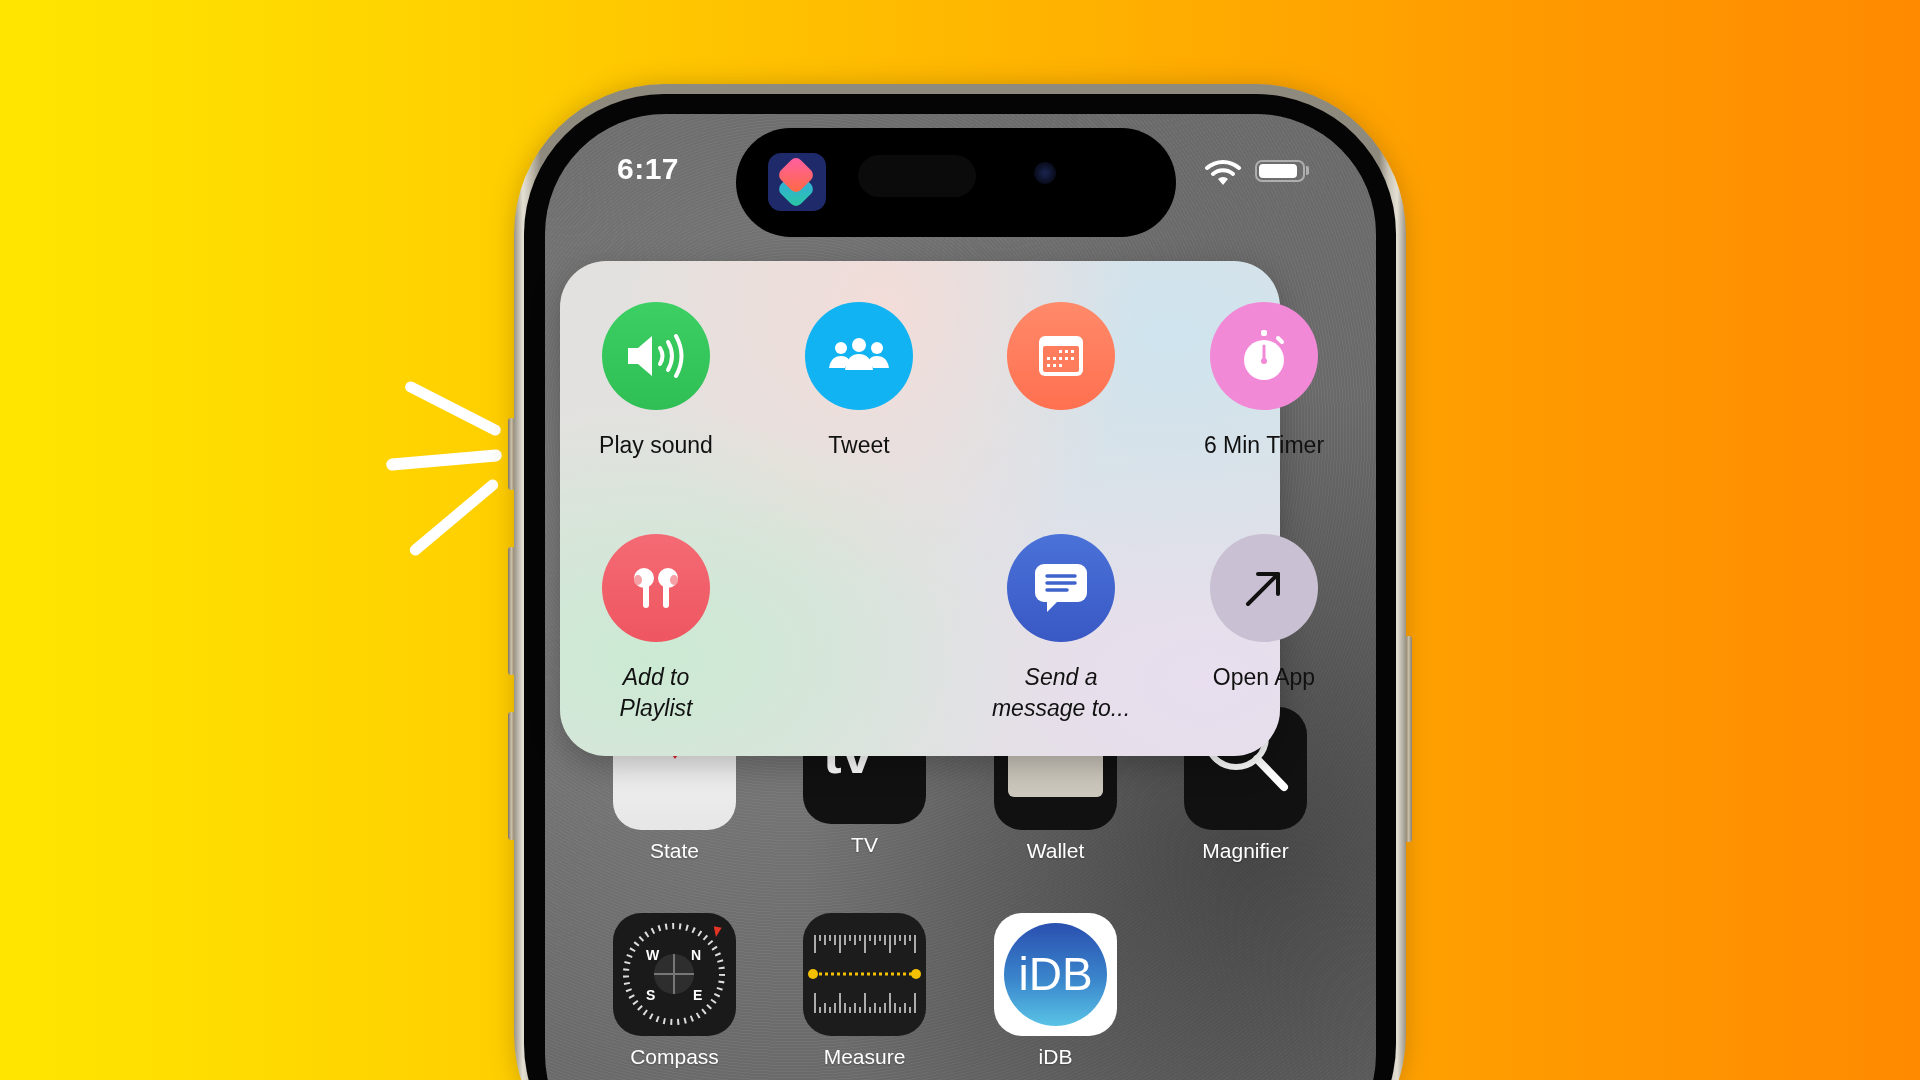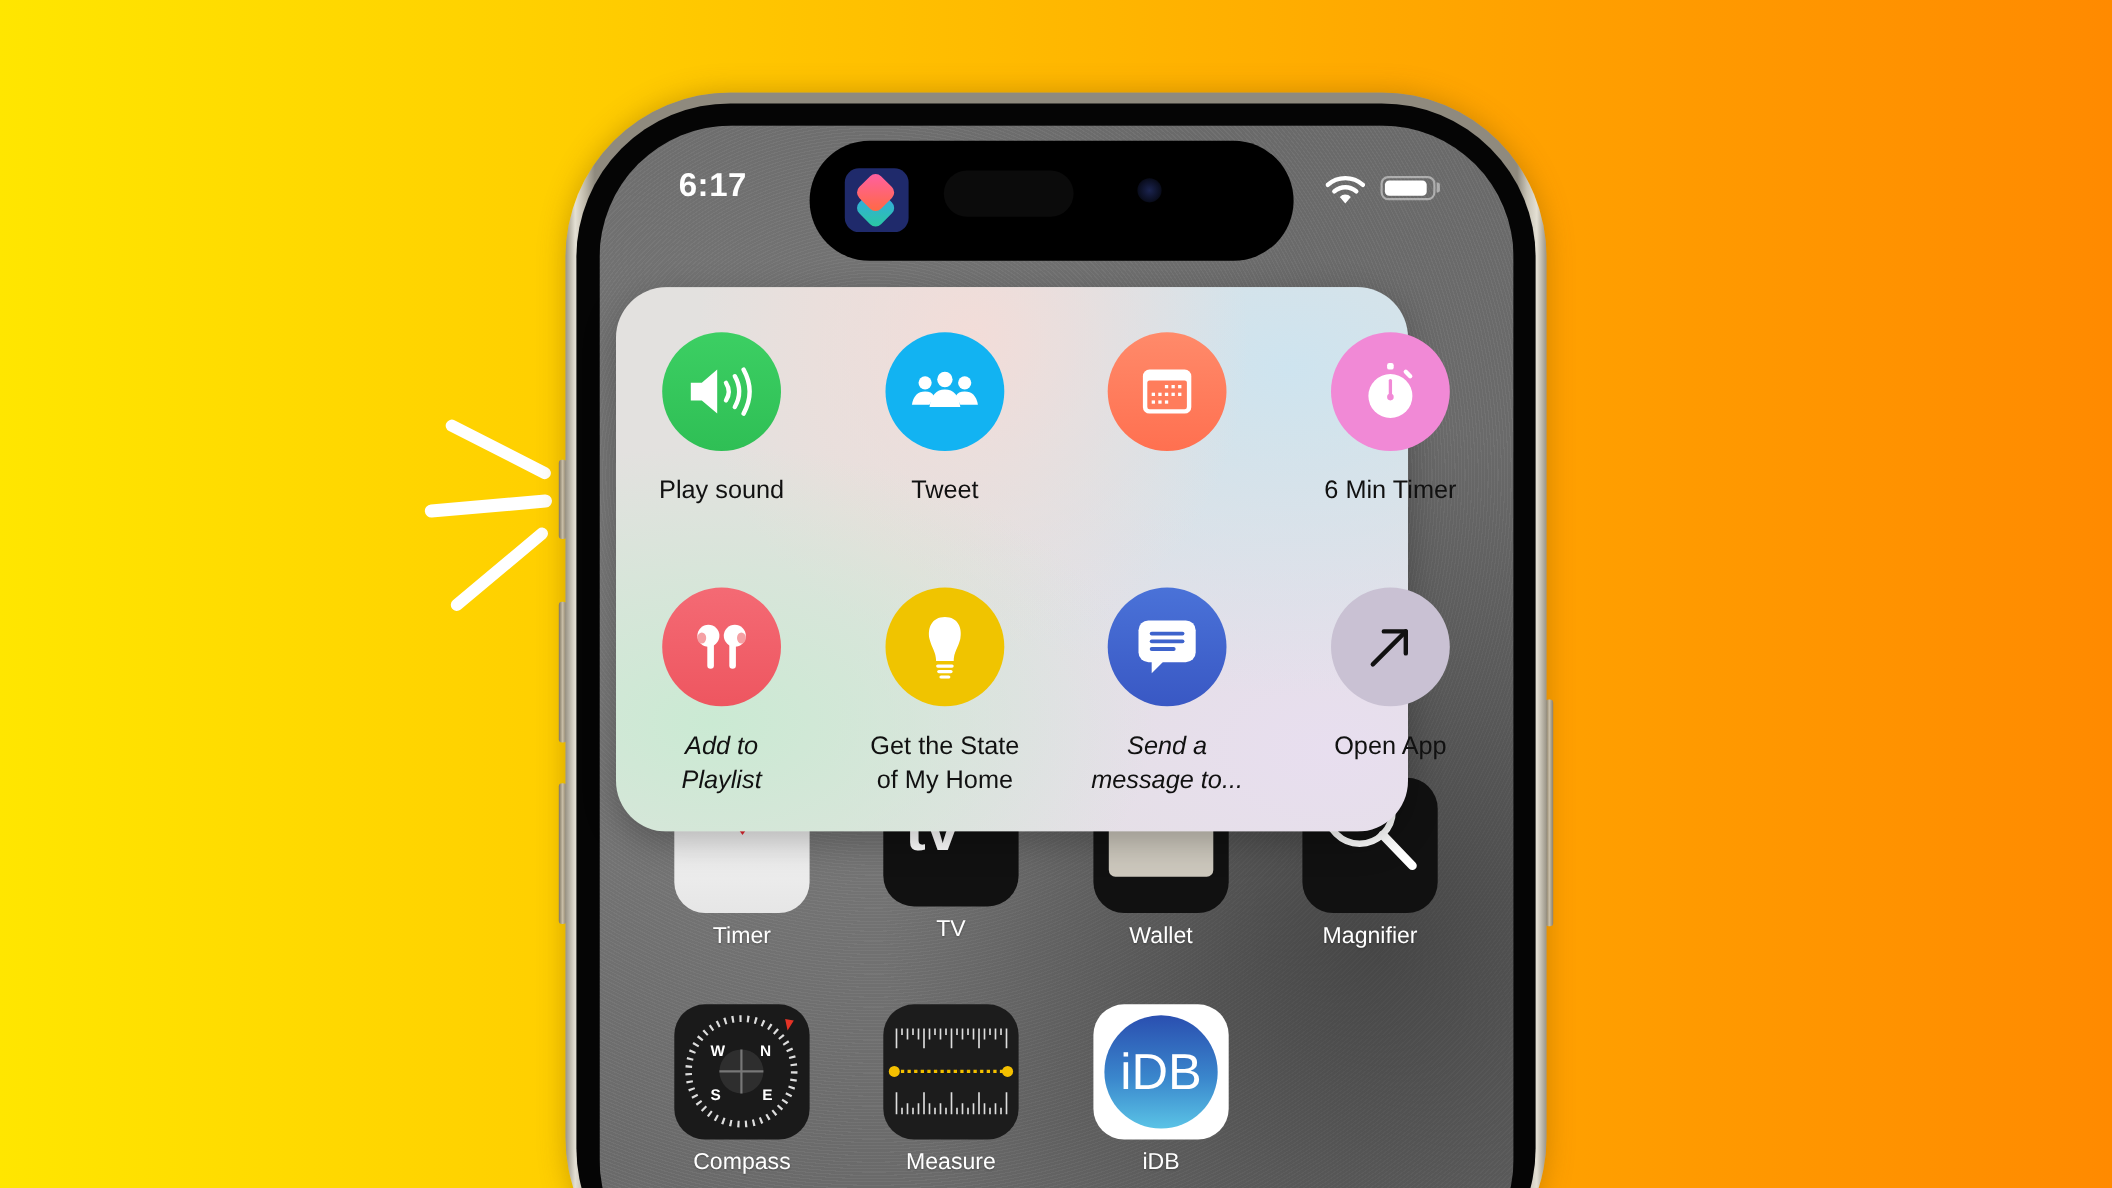--- a/index.html
+++ b/index.html
@@ -102,21 +102,21 @@
     <div class="battery-fill"></div>
   </div>
 <div class="battery-tip"></div>
 
 <div class="app" style="left:613px;top:707px;">
   <div class="app-icon" style="background:linear-gradient(#fafafa,#e6e6e6);">
     <svg width="123" height="123" style="position:absolute;left:0;top:0;">
         <path d="M38 18 L62 52 L86 18 Z" fill="#e52530"></path>
       </svg>
   </div>
-  <div class="app-label">Timer</div>
+  <div class="app-label">State</div>
 </div>
 <div class="app" style="left:803px;top:701px;">
   <div class="app-icon" style="background:#111;">
     <div style="position:absolute;left:20px;top:20px;color:#fff;font-size:56px;font-weight:700;">tv</div>
   </div>
   <div class="app-label">TV</div>
 </div>
 <div class="app" style="left:994px;top:707px;">
   <div class="app-icon" style="background:#111;">
     <div style="position:absolute;left:14px;top:10px;width:95px;height:34px;background:#4cb648;"></div>
@@ -279,31 +279,20 @@
         <ellipse cx="16" cy="12" rx="10" ry="10" fill="#fff"></ellipse>
           <rect x="15" y="16" width="6" height="26" rx="3" fill="#fff"></rect>
         <ellipse cx="10" cy="14" rx="4" ry="5" fill="#f5a0a4"></ellipse>
         <ellipse cx="40" cy="12" rx="10" ry="10" fill="#fff"></ellipse>
           <rect x="35" y="16" width="6" height="26" rx="3" fill="#fff"></rect>
         <ellipse cx="46" cy="14" rx="4" ry="5" fill="#f5a0a4"></ellipse>
       </svg>
     </div>
     <div class="action-label"><span>Add to</span><br><span>Playlist</span></div>
   </div>
-  <div class="action" style="left:199px;top:273px;">
-    <div class="action-circle" style="background:#f0c400;">
-      <svg width="36" height="58" viewBox="0 0 36 58">
-        <path d="M18 2 C6 2 2 12 4 22 C6 30 10 34 10 42 H26 C26 34 30 30 32 22 C34 12 30 2 18 2 Z" fill="#fff"></path>
-        <rect x="10" y="45" width="16" height="3" rx="1.5" fill="#fff"></rect>
-        <rect x="11" y="50" width="14" height="3" rx="1.5" fill="#fff"></rect>
-        <rect x="13" y="55" width="10" height="3" rx="1.5" fill="#fff"></rect>
-      </svg>
-    </div>
-    <div class="action-label"><span>Get the State</span><br><span>of My Home</span></div>
-  </div>
   <div class="action" style="left:401px;top:273px;font-style:italic;">
     <div class="action-circle" style="background:linear-gradient(#4a72d8,#3958c4);">
       <svg width="56" height="52" viewBox="0 0 56 52">
         <rect x="2" y="2" width="52" height="38" rx="9" fill="#fff"></rect>
         <path d="M14 38 L14 50 L26 38 Z" fill="#fff"></path>
         <line x1="14" y1="14" x2="42" y2="14" stroke="#3e63cc" stroke-width="3.5" stroke-linecap="round"></line>
         <line x1="14" y1="21" x2="42" y2="21" stroke="#3e63cc" stroke-width="3.5" stroke-linecap="round"></line>
         <line x1="14" y1="28" x2="34" y2="28" stroke="#3e63cc" stroke-width="3.5" stroke-linecap="round"></line>
       </svg>
     </div>

